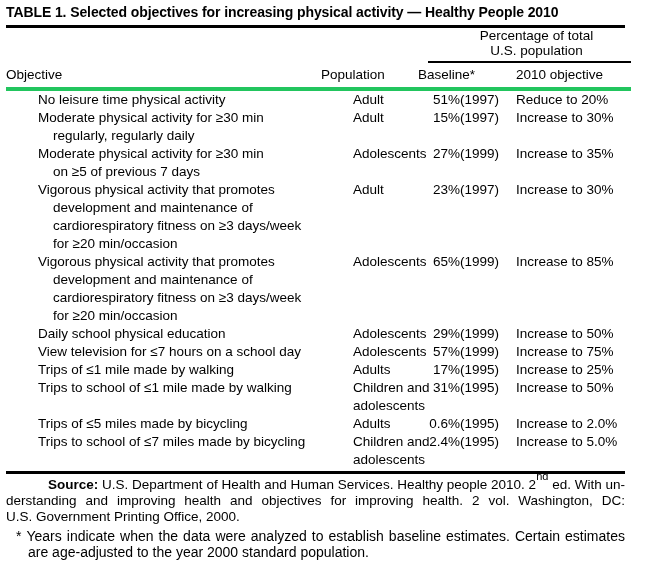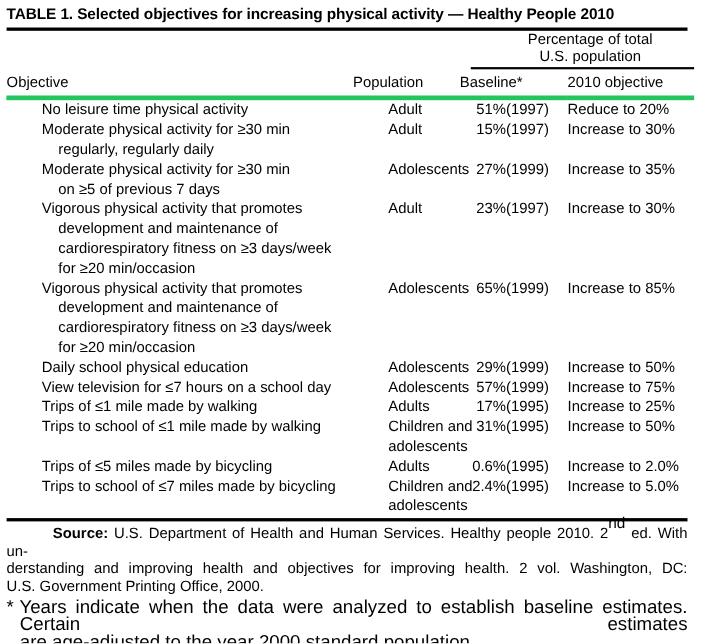--- a/index.html
+++ b/index.html
@@ -61,30 +61,31 @@
   .c-target { padding-left: 10px; }
   .thick-rule { height: 3px; background: #000; margin-top: 2px; }
   .source-para {
     margin-top: 3px;
     font-size: 13.5px;
     line-height: 16px;
   }
   .jline { text-align: justify; text-align-last: justify; }
   .b { font-weight: bold; margin-left: 42px; }
   sup.ord {
-    font-size: 14px;
+    font-size: 11px;
     line-height: 0;
     position: relative;
     top: -4px;
   }
   .footnote {
     margin-top: 3px;
-    font-size: 17px;
+    font-size: 14px;
     line-height: 16px;
     padding-left: 12px;
+    margin-left: 10px;
   }
   .fn1 { text-indent: -12px; }
   .marker { margin-right: 5px; }
 </style>
 </head>
 <body>
 
 <div class="page">
 
   <div class="table-title">TABLE 1. Selected objectives for increasing physical activity — Healthy People 2010</div>

